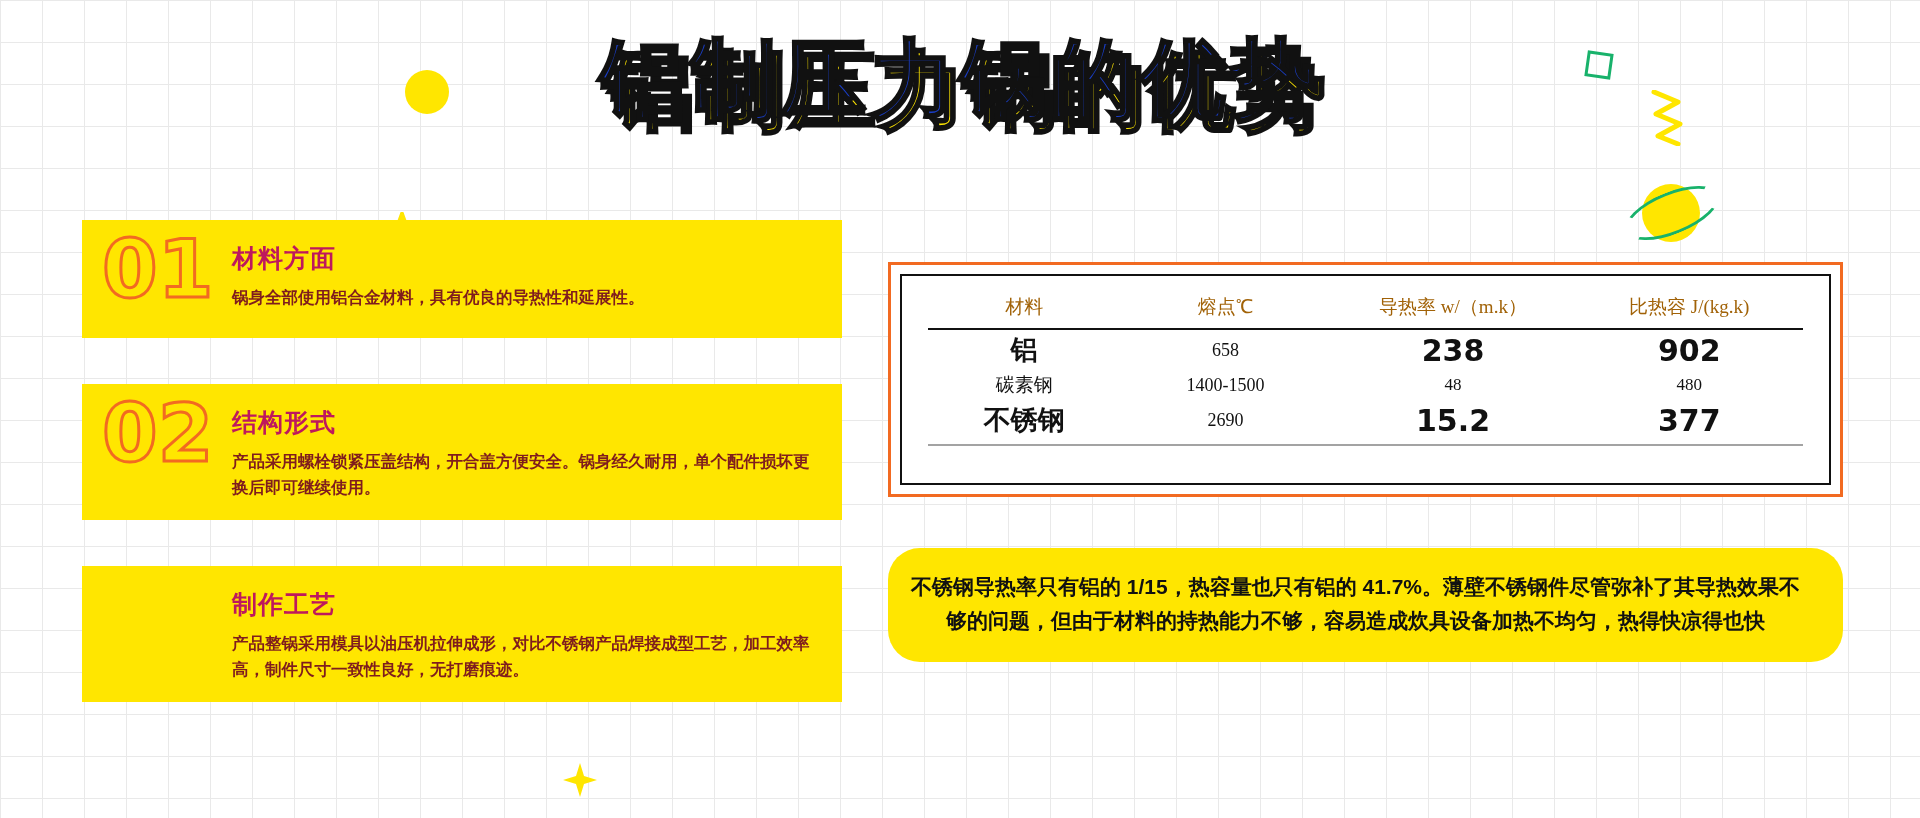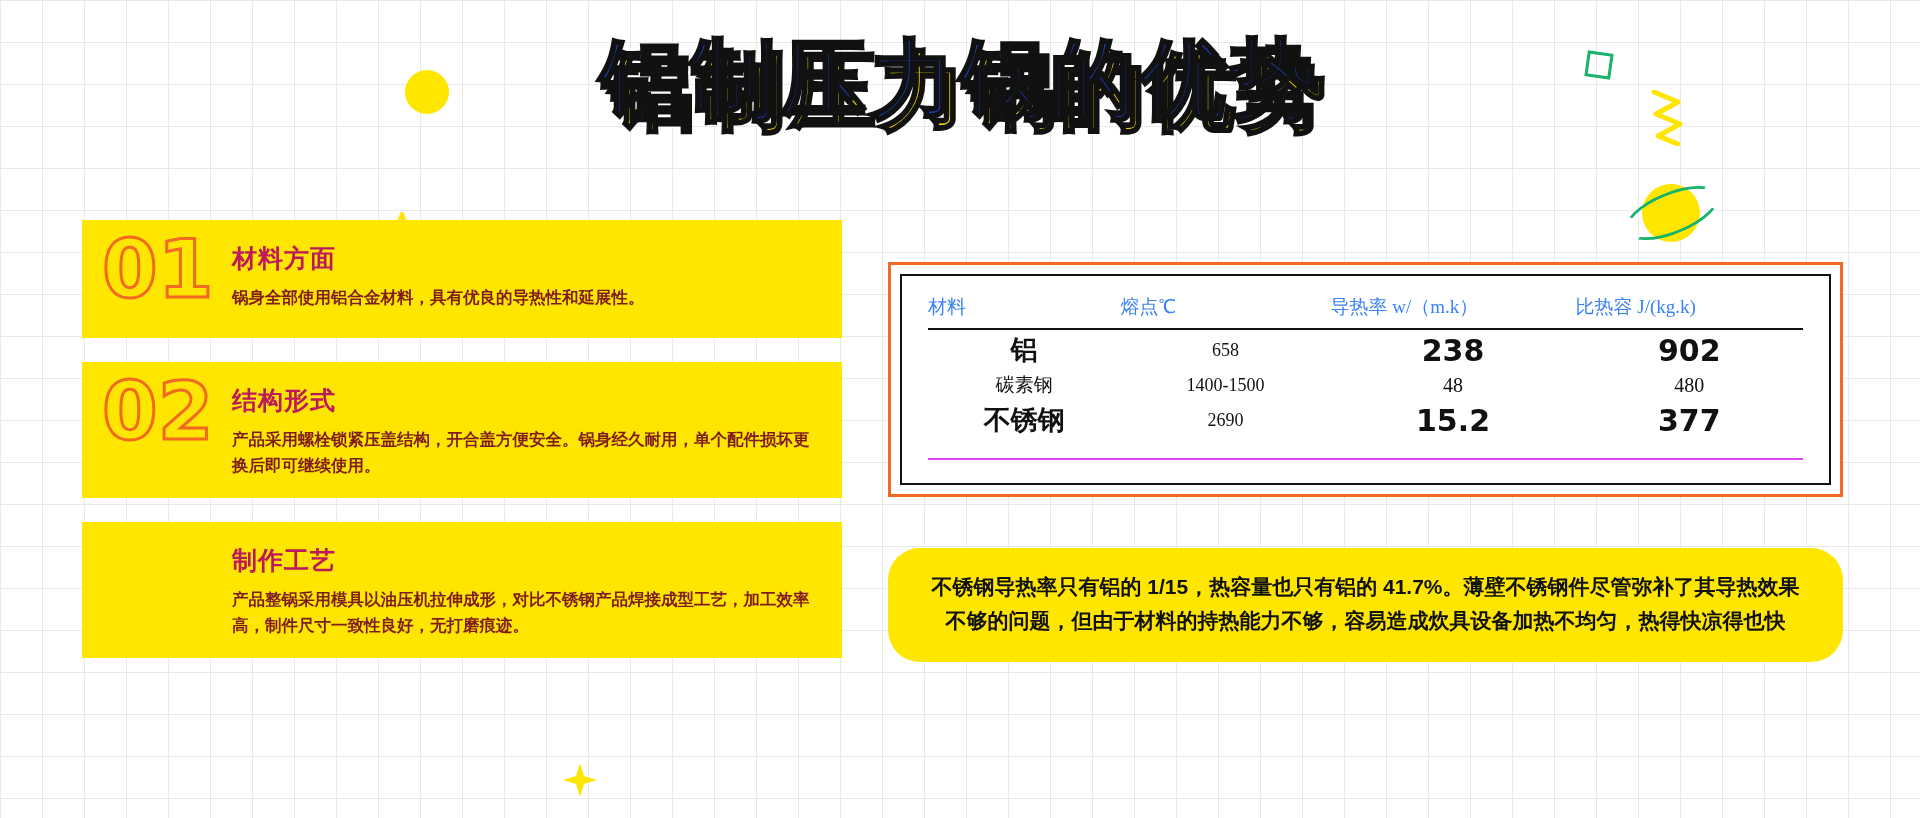--- a/index.html
+++ b/index.html
@@ -59,21 +59,21 @@
     -webkit-text-stroke: 3px #111111;
     left: 10px; top: 12px; z-index: 0;
   }
   .title-front { z-index: 2; }
 
   
   .left-col { position: absolute; left: 82px; top: 220px; width: 760px; }
   .item {
     position: relative;
     background: #ffe600;
-    margin-bottom: 24px;
+    margin-bottom: 46px;
     padding: 18px 24px 20px 150px;
     min-height: 118px;
   }
   .item-num {
     position: absolute; left: 20px; top: 10px;
     font-family: "DejaVu Sans", "Liberation Sans", sans-serif;
     font-size: 80px; font-weight: bold;
     color: #ffe600;
     -webkit-text-stroke: 3px #f26a21;
     line-height: 1;
@@ -87,37 +87,37 @@
   }
 
   
   .table-card {
     position: absolute; left: 888px; top: 262px; width: 955px; height: 235px;
     border: 3px solid #f26a21; background: #ffffff; padding: 9px;
   }
   .table-inner { border: 2px solid #111; width: 100%; height: 100%; padding: 14px 26px 10px 26px; }
   table { width: 100%; border-collapse: collapse; font-family: "Liberation Serif", serif; }
   thead th {
-    font-size: 19px; font-weight: normal; color: #3b82f6; padding: 4px 0 8px 0;
-    border-bottom: 2px solid #111; text-align: left;
+    font-size: 19px; font-weight: normal; color: #a16207; padding: 4px 0 8px 0;
+    border-bottom: 2px solid #111; text-align: center;
   }
   tbody td { text-align: center; padding: 2px 0; color: #111; }
-  tbody tr:last-child td { border-bottom: 2px solid #d946ef; padding-bottom: 20px; }
+  tbody tr:last-child td { border-bottom: 2px solid #a3a3a3; padding-bottom: 6px; }
   td.mat { font-size: 22px; }
   td.val { font-size: 18px; }
   tr.big td.mat { font-size: 27px; font-weight: bold; font-family: "DejaVu Sans", sans-serif; }
   tr.big td.hl { font-size: 30px; font-weight: bold; font-family: "DejaVu Sans", sans-serif; }
   tr.small td.mat { font-size: 19px; }
-  tr.small td.hl { font-size: 20px; }
+  tr.small td.hl { font-size: 17px; }
 
   
   .note {
     position: absolute; left: 888px; top: 548px; width: 955px;
     background: #ffe600; border-radius: 32px;
-    padding: 22px 42px 24px 42px;
+    padding: 22px 42px 24px 22px;
     text-align: center;
     font-size: 21px; font-weight: bold; color: #111; line-height: 1.62;
   }
 </style>
 </head>
 <body>
 
 <div class="deco dot-yellow"></div>
 <div class="deco square-green"></div>
 

